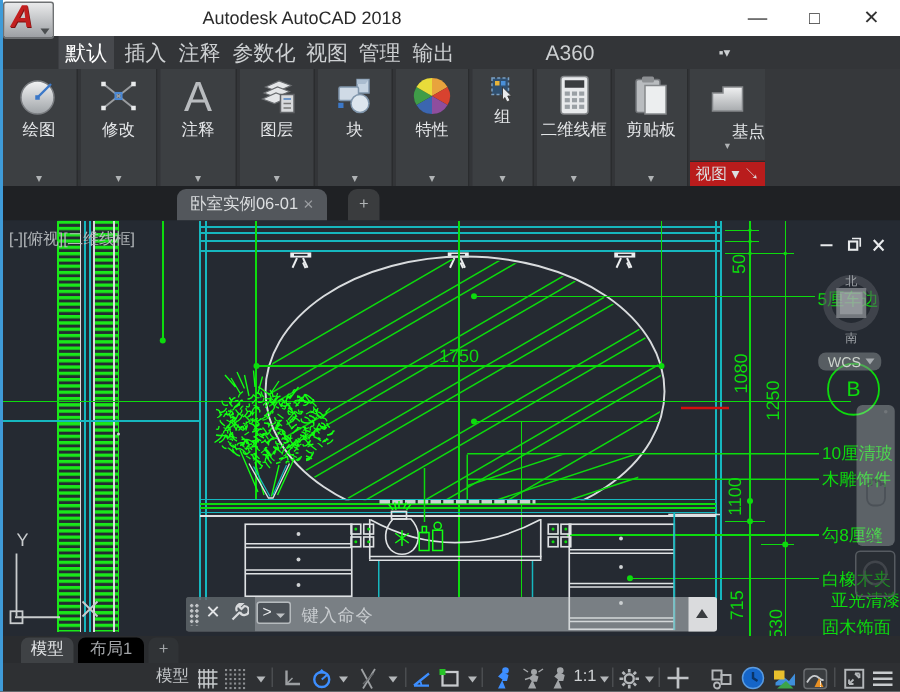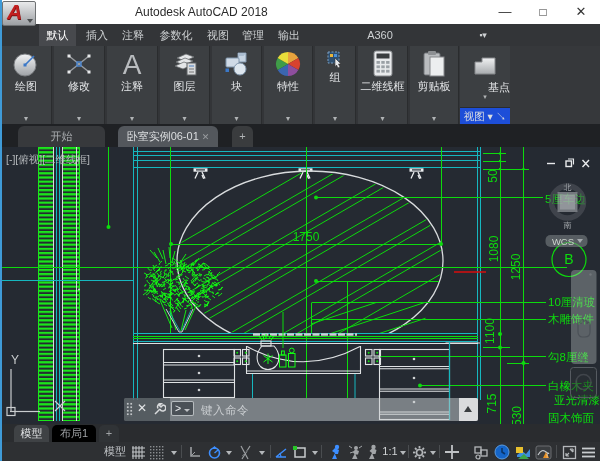--- a/index.html
+++ b/index.html
@@ -5,33 +5,33 @@
 html,body {width:600px;height:461px;overflow:hidden;font-family:"Liberation Sans",sans-serif}
 #app {position:relative;width:600px;height:461px;background:#252a32}
 #title {position:absolute;left:0;top:0;width:600px;height:24px;background:#fff}
 #title .t1 {position:absolute;left:135px;top:5px;font-size:12px;color:#2b2b2b}
 #title .t2 {position:absolute;left:290px;top:5px;font-size:12px;color:#2b2b2b}
 #abtn {position:absolute;left:2px;top:1px;width:34px;height:25px;background:linear-gradient(#e9eaeb,#9c9fa3);border:1px solid #6e7173;border-radius:2px;z-index:5}
 #abtn .A {position:absolute;left:4px;top:-2px;font-size:21px;font-weight:bold;font-style:italic;color:#c21f1f;text-shadow:0.5px 0.5px 0 #7a1010}
 #abtn .dn {position:absolute;right:2px;bottom:2px;width:0;height:0;border-left:3.5px solid transparent;border-right:3.5px solid transparent;border-top:4px solid #4b4e50}
 .wbtn {position:absolute;top:0;height:24px;width:30px;color:#333;font-size:13px;text-align:center;line-height:24px}
 #menu {position:absolute;left:0;top:24px;width:600px;height:22px;background:#333538}
-.mtab {position:absolute;top:0;height:22px;line-height:22px;font-size:11px;color:#cdd0d2;text-align:center}
+.mtab {position:absolute;top:0;height:22px;line-height:22px;font-size:14px;color:#cdd0d2;text-align:center}
 .mtab.act {background:#47494d;color:#fff}
 #ribbon {position:absolute;left:0;top:46px;width:600px;height:78px;background:#333538}
 #ribbon::after {content:"";position:absolute;left:510px;top:0;width:90px;height:78px;background:#36383b}
 .pn {position:absolute;top:0;height:78px;background:#3c3f42;border-right:1px solid #2a2c2e}
 .pico {position:absolute;top:2px;left:0;right:0;height:32px;display:flex;align-items:center;justify-content:center}
 .plab {position:absolute;top:33px;left:0;right:0;text-align:center;font-size:11px;color:#e4e6e8}
 .parr {position:absolute;bottom:1px;left:0;right:0;text-align:center;font-size:8px;color:#b0b3b5}
 #vwpn {position:absolute;left:460px;top:0;width:50px;height:78px;background:#3c3f42}
 #vwpn .pico {top:4px}
 #vwpn .lb1 {position:absolute;top:34px;width:100%;text-align:right;font-size:11px;color:#e4e6e8}
 #vwpn .ar1 {position:absolute;top:47px;width:100%;text-align:center;font-size:7px;color:#b0b3b5}
-#vwpn .bt {position:absolute;bottom:0;left:0;width:100%;height:17px;background:#1d4ed8;border-top:1px solid #2a2c2e;color:#dcdee0;font-size:10.5px;text-align:center;line-height:16px}
+#vwpn .bt {position:absolute;bottom:0;left:0;width:100%;height:17px;background:#b91c1c;border-top:1px solid #2a2c2e;color:#dcdee0;font-size:10.5px;text-align:center;line-height:16px}
 #ftabs {position:absolute;left:0;top:124px;width:600px;height:23px;background:#1f2124}
 .ftab {position:absolute;top:2px;height:21px;font-size:11px;line-height:21px;text-align:center;border-radius:6px 6px 0 0}
 #cvwrap {position:absolute;left:0;top:147px;width:600px;height:277px;background:#252a32}
 #cmdbar {position:absolute;left:124px;top:398px;width:354px;height:23px;background:rgba(200,205,208,0.52);border-radius:2px;z-index:4}
 #cmdbar .lseg {position:absolute;left:0;top:0;width:46px;height:23px;background:rgba(62,68,74,0.6);border-radius:2px 0 0 2px}
 #cmdbar .grip {position:absolute;left:2px;top:4px;width:7px;height:15px;background-image:radial-gradient(circle,#c2c5c8 1px,transparent 1.1px);background-size:3.5px 3.5px}
 #cmdbar .x {position:absolute;left:13px;top:3px;color:#e4e6e8;font-size:12px}
 #cmdbar .wr {position:absolute;left:29px;top:4px}
 #cmdbar .chip {position:absolute;left:47px;top:3px;width:23px;height:15px;background:rgba(45,50,56,0.6);border:1px solid rgba(210,214,217,0.8);border-radius:2px;color:#eef0f2;font-size:10.5px;padding-left:3px}
 #cmdbar .chip .cdn {position:absolute;right:3px;top:7px;width:0;height:0;border-left:3px solid transparent;border-right:3px solid transparent;border-top:3.5px solid #bfc2c5}
@@ -217,21 +217,20 @@
               </linearGradient>
             </defs>
           </svg>
         </div>
  <div class="lb1">基点</div>
  <div class="ar1">▾</div>
  <div class="bt">视图 ▾ ↘</div>
 </div>
 </div>
 <div id="ftabs">
- <div class="ftab" style="left:18px;width:87px;background:#37393c;color:#a8abae">开始</div>
  <div class="ftab" style="left:118px;width:100px;background:#53575c;color:#dcdee0">卧室实例06-01 <span style="color:#9a9da1;font-size:9px">✕</span></div>
  <div class="ftab" style="left:232px;width:21px;background:#3a3c3e;color:#b0b3b5">+</div>
 </div>
 <div id="cvwrap">
 
 <svg id="cv" width="600" height="277" viewBox="0 147 600 277">
 <defs>
  <pattern id="hs" width="4" height="4.2" patternUnits="userSpaceOnUse">
    <rect width="4" height="2.2" fill="#1ae81a"></rect>
  </pattern>

